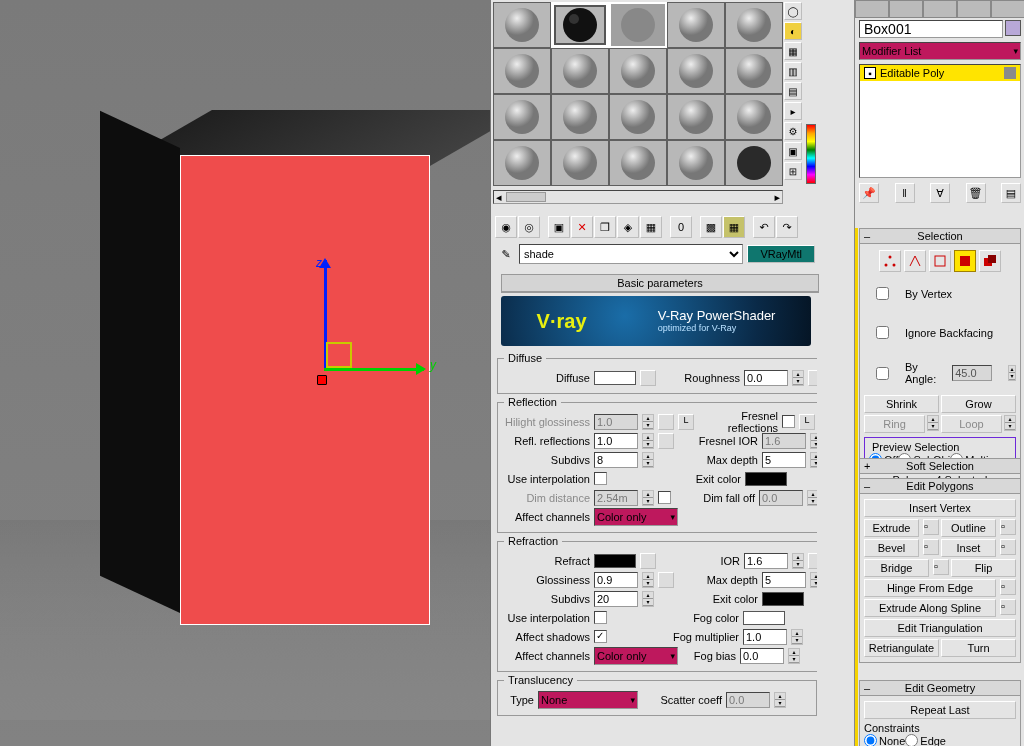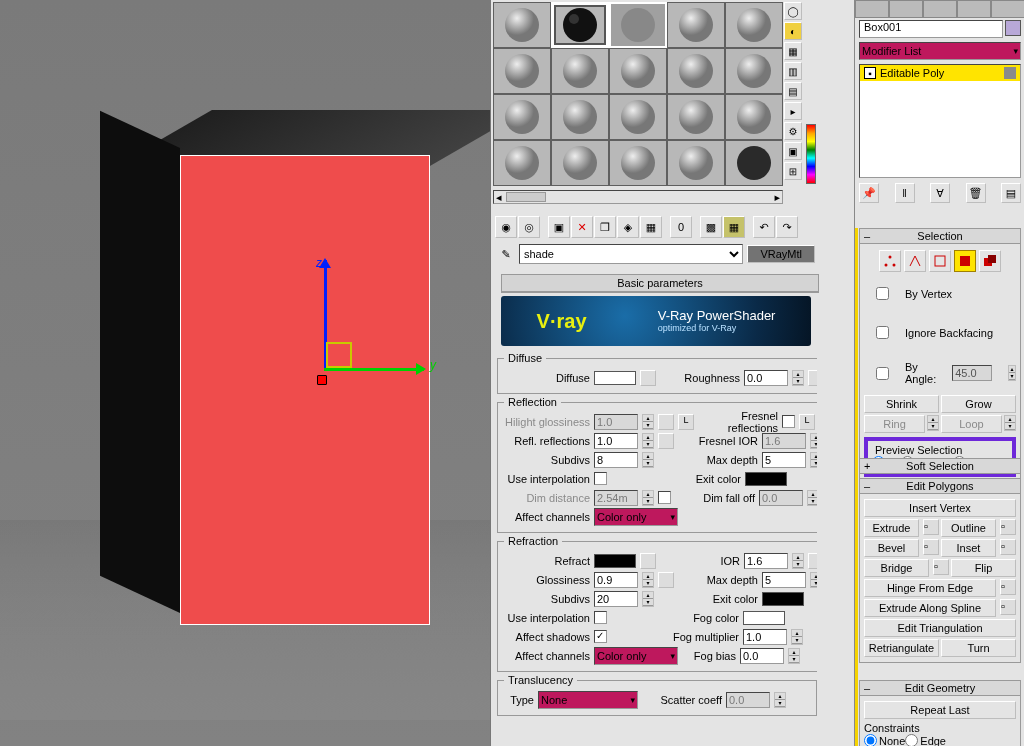--- a/index.html
+++ b/index.html
@@ -73,21 +73,21 @@
 
   
   .mat-toolbar { position:absolute; top:214px; left:2px; width:326px; height:26px; display:flex; gap:1px; align-items:center; padding:2px;}
   .tbtn { width:22px; height:22px; background:#e4e4e4; border:1px solid #bdbdbd; border-top-color:#fff; border-left-color:#fff; display:flex; align-items:center; justify-content:center; font-size:11px;}
   .tbtn.active { background:#c5c26a; }
   .sep { width:6px; }
 
   .mat-name-row { position:absolute; top:242px; left:2px; width:326px; height:24px; display:flex; align-items:center; gap:4px; padding:0 4px;}
   .dropper { width:18px; height:18px; display:flex; align-items:center; justify-content:center;}
   select.matname { flex:1; height:20px; background:#fff; border:1px inset #999; font-size:11px;}
-  .wide-btn { padding:2px 12px; background:#737373; border:1px solid #bdbdbd; border-top-color:#fff; border-left-color:#fff;}
+  .wide-btn { padding:2px 12px; background:#0f766e; border:1px solid #bdbdbd; border-top-color:#fff; border-left-color:#fff;}
 
   
   .rollout { margin:2px 4px; border:1px solid #999;}
   .rollout-header { background:#d4d4d4; text-align:center; padding:2px 0; border-bottom:1px solid #999; font-size:11px;}
   .vray-banner {
     position:absolute; top:296px; left:10px; width:310px; height:50px;
     background: radial-gradient(circle at 40% 40%, #1a6da8 0%, #0a2a48 70%, #051525 100%);
     color:#fff; display:flex; align-items:center; justify-content:space-around; border-radius:3px;
   }
   .vray-logo { font-size:20px; font-weight:bold; color:#e8f010;}
@@ -110,21 +110,21 @@
   .chk { width:13px; height:13px; border:1px inset #999; background:#fff;}
   .chk.checked::after { content:"✓"; font-size:10px; position:relative; top:-2px; left:1px;}
   .combo { height:18px; border:1px inset #999; background:#be185d; padding:0 2px; font-size:11px; display:flex; align-items:center; justify-content:space-between;}
   .combo::after { content:"▾"; font-size:9px; margin-left:4px;}
 
   
   .cmd-panel { position:absolute; left:854px; top:0; width:170px; height:746px; background:#e4e4e4; border-left:1px solid #888;}
   .cmd-tabs { position:absolute; top:0; left:0; width:170px; height:18px; display:flex;}
   .cmd-tab { flex:1; height:18px; border:1px solid #888; background:#bbb;}
   .objname-row { position:absolute; top:20px; left:4px; width:162px; display:flex; gap:2px;}
-  .objname { flex:1; height:18px; background:#fff; border:1px inset #999; padding:0 4px; font-size:11px;}
+  .objname { flex:1; height:18px; background:#fff; border:1px inset #999; padding:0 4px; font-size:14px;}
   .colorbox { width:16px; height:16px; background:#b8a8d8; border:1px solid #555;}
   .modlist-row { position:absolute; top:42px; left:4px; width:162px;}
   .stack { position:absolute; top:64px; left:4px; width:162px; height:114px; background:#fff; border:1px inset #999;}
   .stack-item { background:#ffe400; padding:2px 4px; display:flex; align-items:center; gap:4px;}
   .stack-item .plus { width:12px; height:12px; border:1px solid #000; display:flex; align-items:center; justify-content:center; font-size:10px; background:#fff;}
   .stack-item .end { width:12px; height:12px; background:#8a8a8a; margin-left:auto;}
   .stack-toolbar { position:absolute; top:182px; left:4px; width:162px; height:22px; display:flex; justify-content:space-between; align-items:center;}
   .stbtn { width:20px; height:20px; border:1px solid #bdbdbd; border-top-color:#fff; border-left-color:#fff; display:flex; align-items:center; justify-content:center;}
 
   .roll-sel { position:absolute; top:228px; left:4px; width:162px;}
@@ -133,21 +133,21 @@
   .sel-body { border:1px solid #999; border-top:none; padding:4px; background:#e4e4e4;}
   .subobj-row { display:flex; gap:3px; justify-content:center; padding:2px 0;}
   .subobj { width:22px; height:22px; border:1px solid #bdbdbd; border-top-color:#fff; border-left-color:#fff; display:flex; align-items:center; justify-content:center;}
   .subobj.active { background:#ffe400; border-color:#a08000;}
   .chkrow { display:flex; align-items:center; gap:4px; padding:1px 0; font-size:11px;}
   .chkrow input { margin:12px;}
   .num-inline { width:40px; height:16px; background:#d8d8d8; border:1px inset #999; font-size:11px; padding:0 2px;}
   .btnrow { display:flex; gap:2px; padding:1px 0;}
   .pbtn { flex:1; padding:2px 2px; background:#e4e4e4; border:1px solid #bdbdbd; border-top-color:#fff; border-left-color:#fff; text-align:center; font-size:11px;}
   .pbtn.dis { color:#8a8a8a;}
-  .grp { border:4px solid #6d28d9; margin:3px 0 0 0; padding:3px 4px 4px 4px;}
+  .grp { border:1px solid #6d28d9; margin:3px 0 0 0; padding:3px 4px 4px 4px;}
   .grp-title { font-size:11px; margin-top:-10px; background:#e4e4e4; display:inline-block; padding:0 3px;}
   .radio-row { display:flex; align-items:center; font-size:11px;}
   .radio-row label { display:flex; align-items:center; gap:2px;}
   .centered { text-align:center; padding:3px 0;}
 
   .roll2 { position:absolute; left:4px; width:162px;}
   .small-sq { width:16px; height:16px; background:#ddd; border:1px solid #bdbdbd; border-top-color:#fff; border-left-color:#fff; margin-left:2px;}
   .yellow-strip { position:absolute; left:0; top:228px; width:3px; height:518px; background:#f5d300;}
 
 </style>

